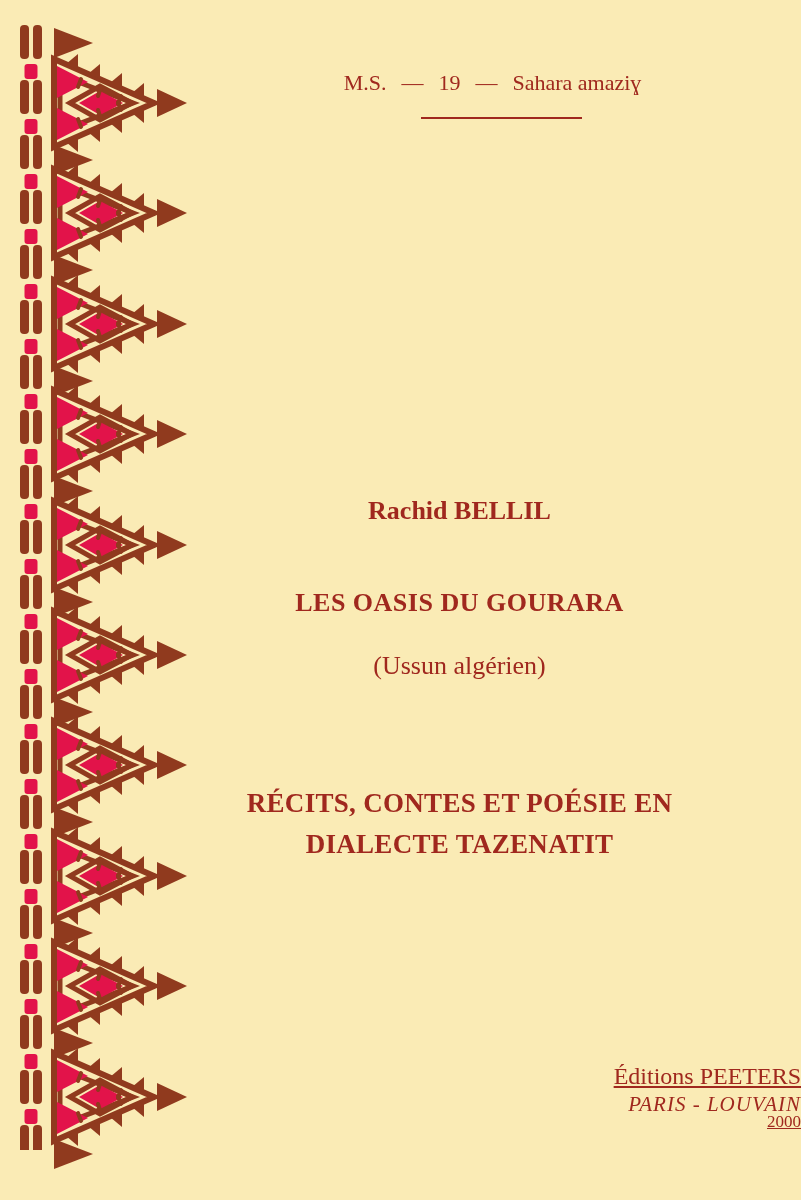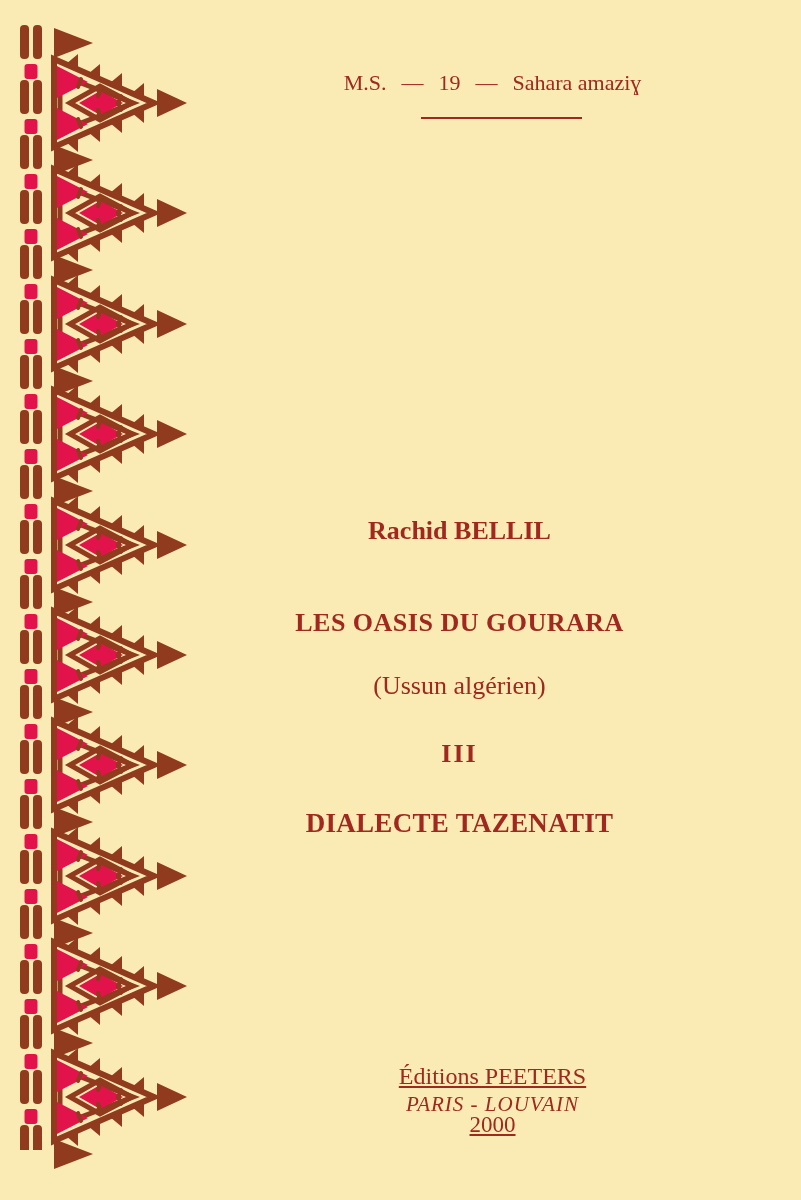--- a/index.html
+++ b/index.html
@@ -21,35 +21,35 @@
   
   .border-svg{position:absolute;left:0;top:0;}
   .pb{fill:var(--pat-brown);}
   .pc{fill:var(--pat-crimson);}
   .s6{fill:none;stroke:var(--pat-brown);stroke-width:6;stroke-linejoin:miter;}
   .s5{fill:none;stroke:var(--pat-brown);stroke-width:5;stroke-linejoin:miter;}
   .pl{stroke:var(--pat-brown);stroke-width:4;stroke-linecap:round;fill:none;}
 
   
   .tblock{position:absolute;text-align:center;line-height:1.15;}
-  .wide{left:184px;right:0;}           
-  .narrow{left:190px;right:72px;margin-top:20px;}      
+  .wide{left:184px;right:0;text-align:right;}           
+  .narrow{left:190px;right:72px;}      
 
   .series-header{top:70px;font-size:22px;display:flex;justify-content:center;gap:15px;}
   .header-rule{position:absolute;top:117px;left:421px;width:161px;height:2px;background:var(--ink);}
 
   .author{top:496px;font-size:26px;font-weight:bold;}
   .main-title{top:588px;font-size:26px;font-weight:bold;letter-spacing:.5px;}
   .subtitle{top:651px;font-size:26px;}
   .volume{top:719px;font-size:26px;font-weight:bold;letter-spacing:2px;}
   .subtitle2{top:783px;font-size:27px;font-weight:bold;line-height:41px;letter-spacing:.3px;}
 
   .publisher{top:1063px;font-size:24px;text-decoration:underline;}
   .cities{top:1092px;font-size:21px;letter-spacing:1px;font-style:italic;}
-  .year{top:1112px;font-size:23px;text-decoration:underline;}
+  .year{top:1112px;font-size:17px;text-decoration:underline;}
 </style>
 </head>
 <body>
 
 <div class="page">
 
   <svg class="border-svg" width="200" height="1200" viewBox="0 0 200 1200" aria-hidden="true">
     <defs>
 
       <pattern id="dashpat" x="20" y="25" width="22" height="55" patternUnits="userSpaceOnUse">
@@ -113,22 +113,22 @@
     <span>—</span>
     <span>19</span>
     <span>—</span>
     <span>Sahara amaziɣ</span>
   </div>
   <div class="header-rule"></div>
 
   <div class="tblock narrow author">Rachid BELLIL</div>
   <div class="tblock narrow main-title">LES OASIS DU GOURARA</div>
   <div class="tblock narrow subtitle">(Ussun algérien)</div>
-  <div class="tblock narrow volume">III</div>
   <div class="tblock narrow subtitle2">
+    <div>RÉCITS, CONTES ET POÉSIE EN</div>
     <div>DIALECTE TAZENATIT</div>
   </div>
 
   <div class="tblock wide publisher">Éditions PEETERS</div>
   <div class="tblock wide cities">PARIS - LOUVAIN</div>
   <div class="tblock wide year">2000</div>
 
 </div>
 
 </body></html>

